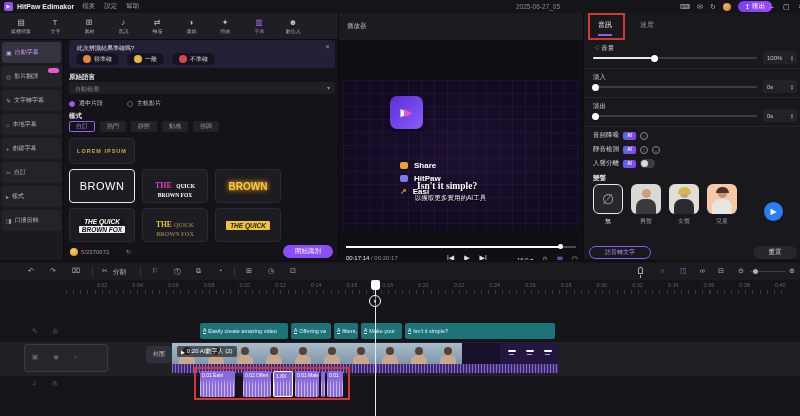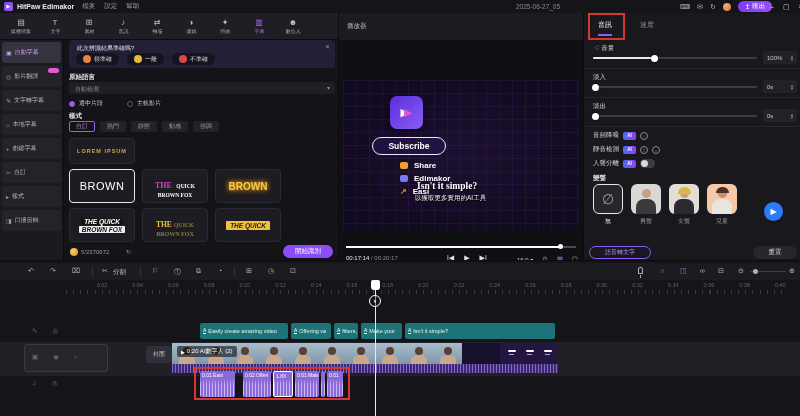--- a/index.html
+++ b/index.html
@@ -397,28 +397,27 @@
       <div id="start-btn">開始識別</div>
     </div>
   </div>
 
   <div id="preview" class="abs">
     <div id="canvas">
       <div id="cv-app-icon">
         <span class="a1">▶</span>
           <span class="a2">▶</span>
       </div>
-      <div id="cv-subscribe">Subscribe</div>
       <div class="cv-row" style="top:81px;">
         <span class="cv-ic-like"></span>
         <span class="cv-lb">Share</span>
       </div>
       <div class="cv-row" style="top:94px;">
         <span class="cv-ic-comment"></span>
-        <span class="cv-lb">Edimakor</span>
+        <span class="cv-lb">HitPaw</span>
       </div>
       <div class="cv-row" style="top:107px;">
         <span class="cv-ic-share">↗</span>
         <span class="cv-lb">Easi</span>
       </div>
       <div id="cv-cap1">Isn't it simple?</div>
       <div id="cv-cap2">以獲取更多實用的AI工具</div>
     </div>
     <div id="pv-progress">
       <div class="fill" style="width: 213.9px;"></div>

